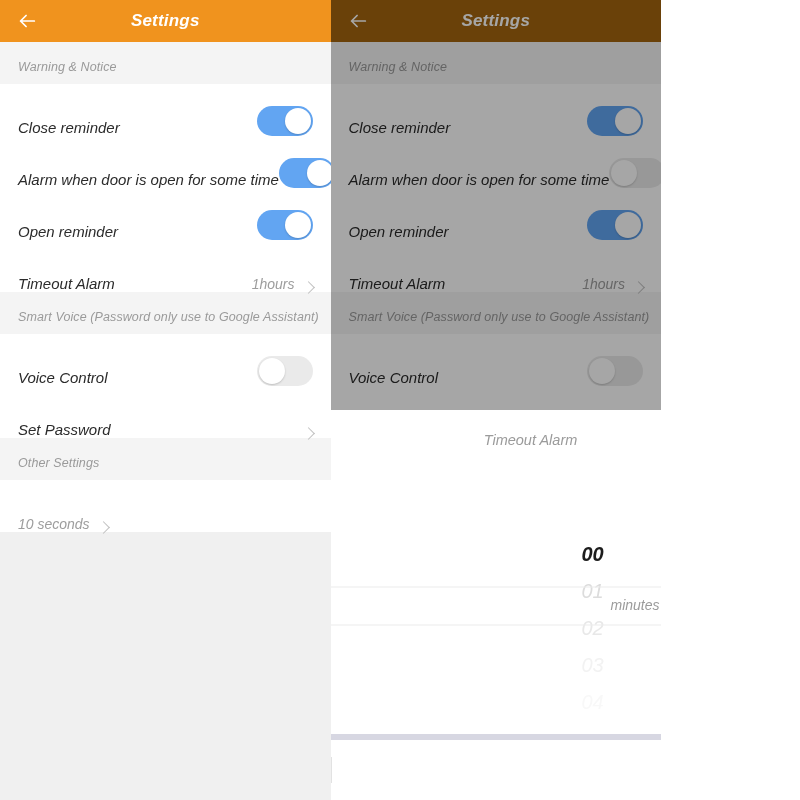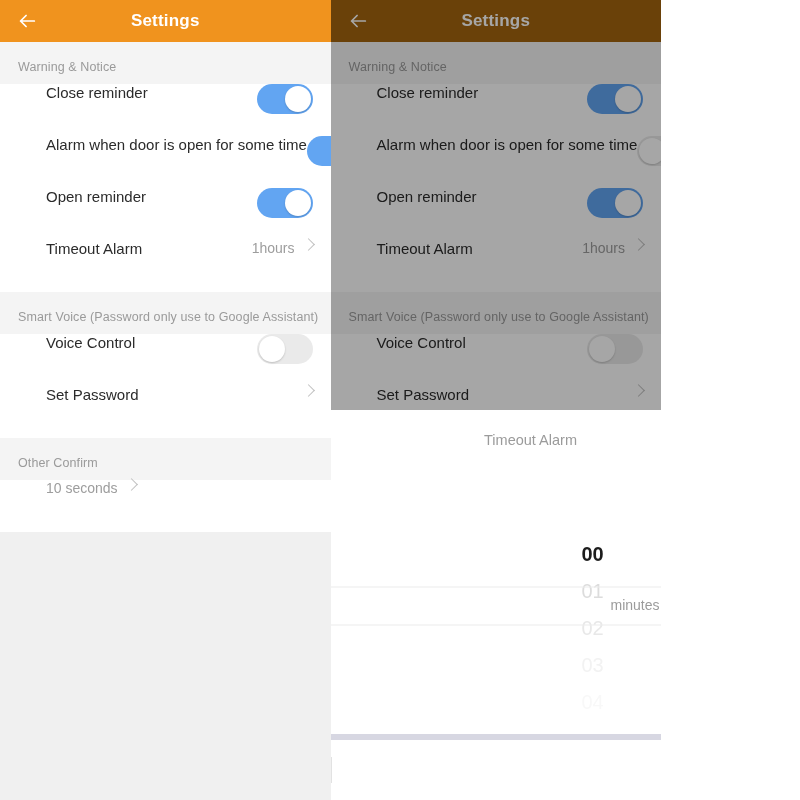--- a/index.html
+++ b/index.html
@@ -13,20 +13,21 @@
     height: 800px;
     font-family: "Liberation Sans", sans-serif;
     overflow: hidden;
   }
 
   .stage {
     position: relative;
     width: 661px;
     height: 800px;
     display: flex;
+    font-style: italic;
   }
 
   .panel {
     position: relative;
     width: 400px;
     height: 800px;
     overflow: hidden;
     background: #f0f0f0;
   }
 
@@ -72,25 +73,24 @@
   .section-head-label {
     color: #9a9a9a;
     font-size: 12.5px;
     letter-spacing: .1px;
   }
 
   .row {
     position: relative;
     height: 52px;
     display: flex;
-    align-items: flex-start;
+    align-items: flex-end;
     padding: 0 18px;
     box-sizing: border-box;
     background: #ffffff;
-    margin-left: 28px;
   }
   .row-label {
     color: #2b2b2b;
     font-size: 15px;
     flex: 1 1 auto;
     white-space: nowrap;
   }
   .row-value {
     color: #9d9d9d;
     font-size: 14px;
@@ -305,21 +305,21 @@
           <span class="knob"></span>
         </span>
       </div>
 
       <div class="row">
         <span class="row-label">Set Password</span>
         <span class="chevron"></span>
       </div>
 
       <div class="section-head">
-        <span class="section-head-label">Other Confirm</span>
+        <span class="section-head-label">Other Settings</span>
       </div>
 
       <div class="row">
         <span class="row-value">10 seconds</span>
         <span class="chevron"></span>
       </div>
 
     </div>
 
     <div class="filler"></div>

